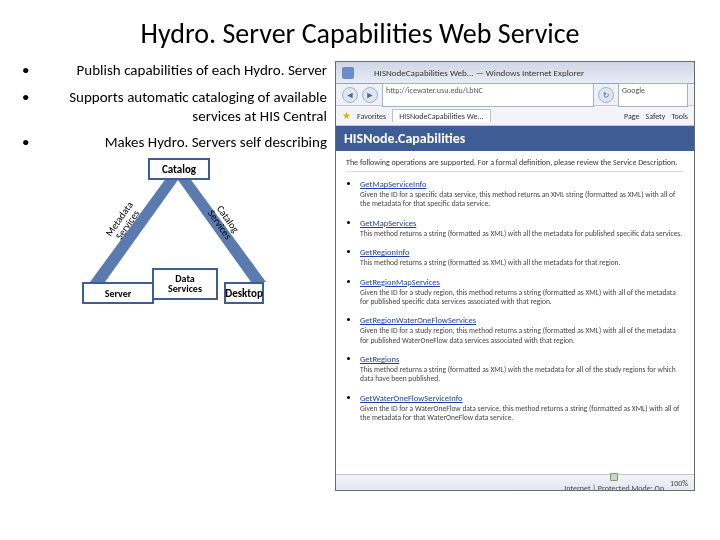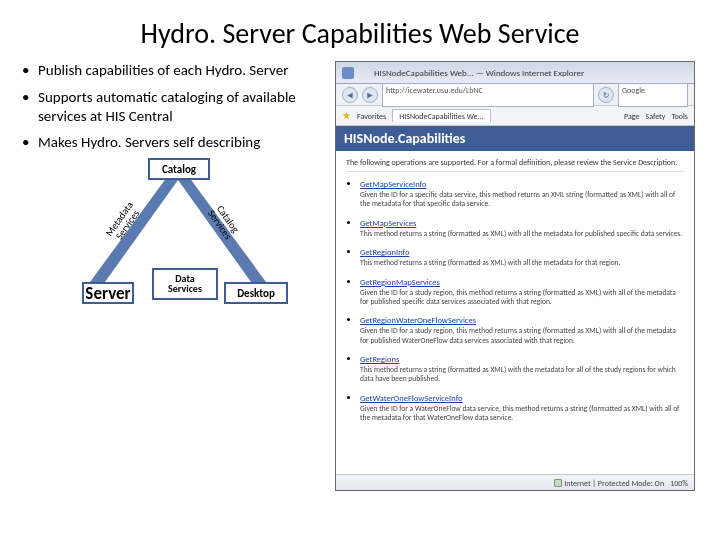--- a/index.html
+++ b/index.html
@@ -22,20 +22,21 @@
     display: flex;
     padding: 0 20px;
   }
   .leftcol {
     width: 315px;
     padding-right: 8px;
   }
   .bullets {
     font-size: 15px;
     line-height: 1.25;
+    text-align: right;
   }
   .bullets > li {
     list-style: none;
     position: relative;
     padding-left: 18px;
     margin-bottom: 8px;
   }
   .bullets > li::before {
     content: "•";
     position: absolute;
@@ -93,22 +94,22 @@
     position: absolute;
     border: 2px solid #3e5d94;
     text-align: center;
     z-index: 3;
     font-weight: 700;
     display: flex;
     align-items: center;
     justify-content: center;
   }
   .box-catalog { left: 98px; top: -4px; width: 62px; height: 22px; font-size: 11px; background:#fff;}
-  .box-server  { left: 32px; top: 120px; width: 52px; height: 22px; font-size: 17px; background:#fff;}
-  .box-desktop { left: 174px; top: 120px; width: 64px; height: 22px; font-size: 11px; background:#fff;}
+  .box-server  { left: 32px; top: 120px; width: 72px; height: 22px; font-size: 10px; background:#fff;}
+  .box-desktop { left: 174px; top: 120px; width: 40px; height: 22px; font-size: 11px; background:#fff;}
   .box-data    { left: 102px; top: 106px; width: 66px; height: 32px; font-size: 10px; line-height:1.05; background:#fff;}
   .edge {
     position: absolute;
     font-size: 10px;
     font-weight: 400;
     z-index: 4;
     text-align: center;
     line-height: 1;
   }
   .edge-left { left: 54px; top: 50px; transform: rotate(-55deg); }
@@ -168,21 +169,21 @@
   .api-item { margin-bottom:8px; }
   .api-item .api-link { color:#1a3fa8; text-decoration:underline; font-size:8.5px;}
   .api-item .api-text { color:#444; font-size:7.5px; line-height:1.25; margin-top:1px;}
   .statusbar {
     position:absolute; left:0; right:0; bottom:0; height:16px;
     background:linear-gradient(#f2f4f8,#e3e8ef);
     border-top:1px solid #c7c7c7;
     display:flex; align-items:center; justify-content:flex-end;
     padding:0 6px; gap:6px; font-size:8px; color:#444;
   }
-  .statusbar .zone { display:flex; align-items:center; gap:2px;}
+  .statusbar .zone { display:flex; align-items:center; gap:2px;flex-direction:column;}
   .shield { width:8px; height:8px; background:#c7d9c0; border:1px solid #7a9c72; border-radius:1px;}
 </style>
 </head>
 <body>
 
 <div class="title">Hydro. Server Capabilities Web Service</div>
 
 <div class="content">
   <div class="leftcol">
     <ul class="bullets">

